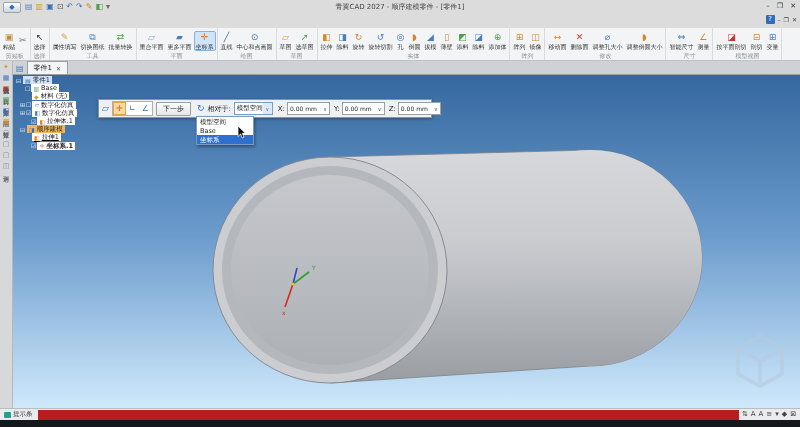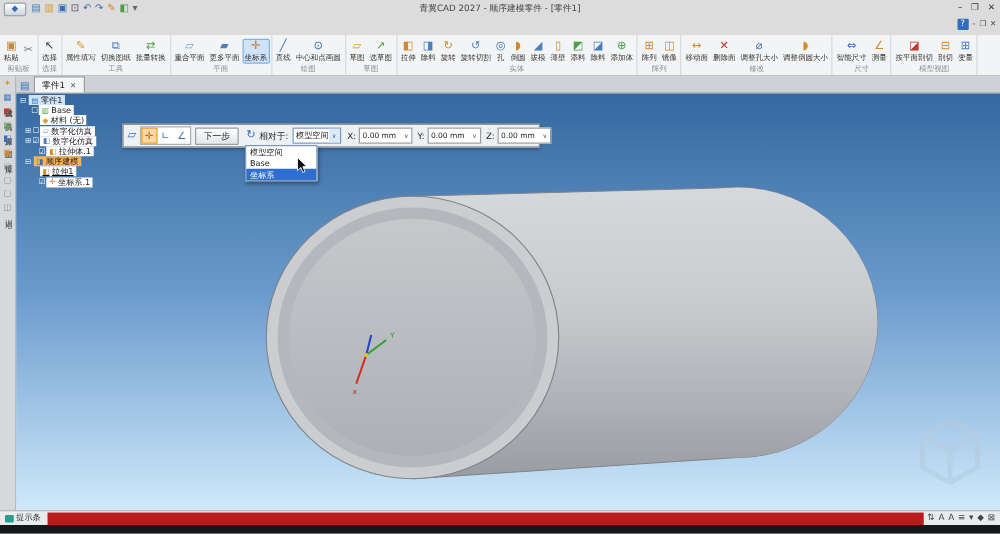--- a/index.html
+++ b/index.html
@@ -538,21 +538,21 @@
           <span class="tcb"></span>
           <span class="tchip" style="background: rgb(255, 255, 255); text-decoration: underline;">
             <span class="tic" style="color: rgb(210, 136, 46);">◧</span>
             <span class="tlb">拉伸1</span>
           </span>
         </div>
 
         <div class="trow" style="padding-left: 14px;">
           <span class="tex"></span>
           <span class="tcb">☑</span>
-          <span class="tchip" style="background: rgb(255, 255, 255);">
+          <span class="tchip" style="background: rgb(255, 255, 255); font-weight: bold;">
             <span class="tic" style="color: rgb(210, 118, 46);">✛</span>
             <span class="tlb">坐标系.1</span>
           </span>
         </div>
       </div>
 
     <div class="cmdbar">
       <span class="cic">▱</span>
       <div class="cmdtoggles">
 

